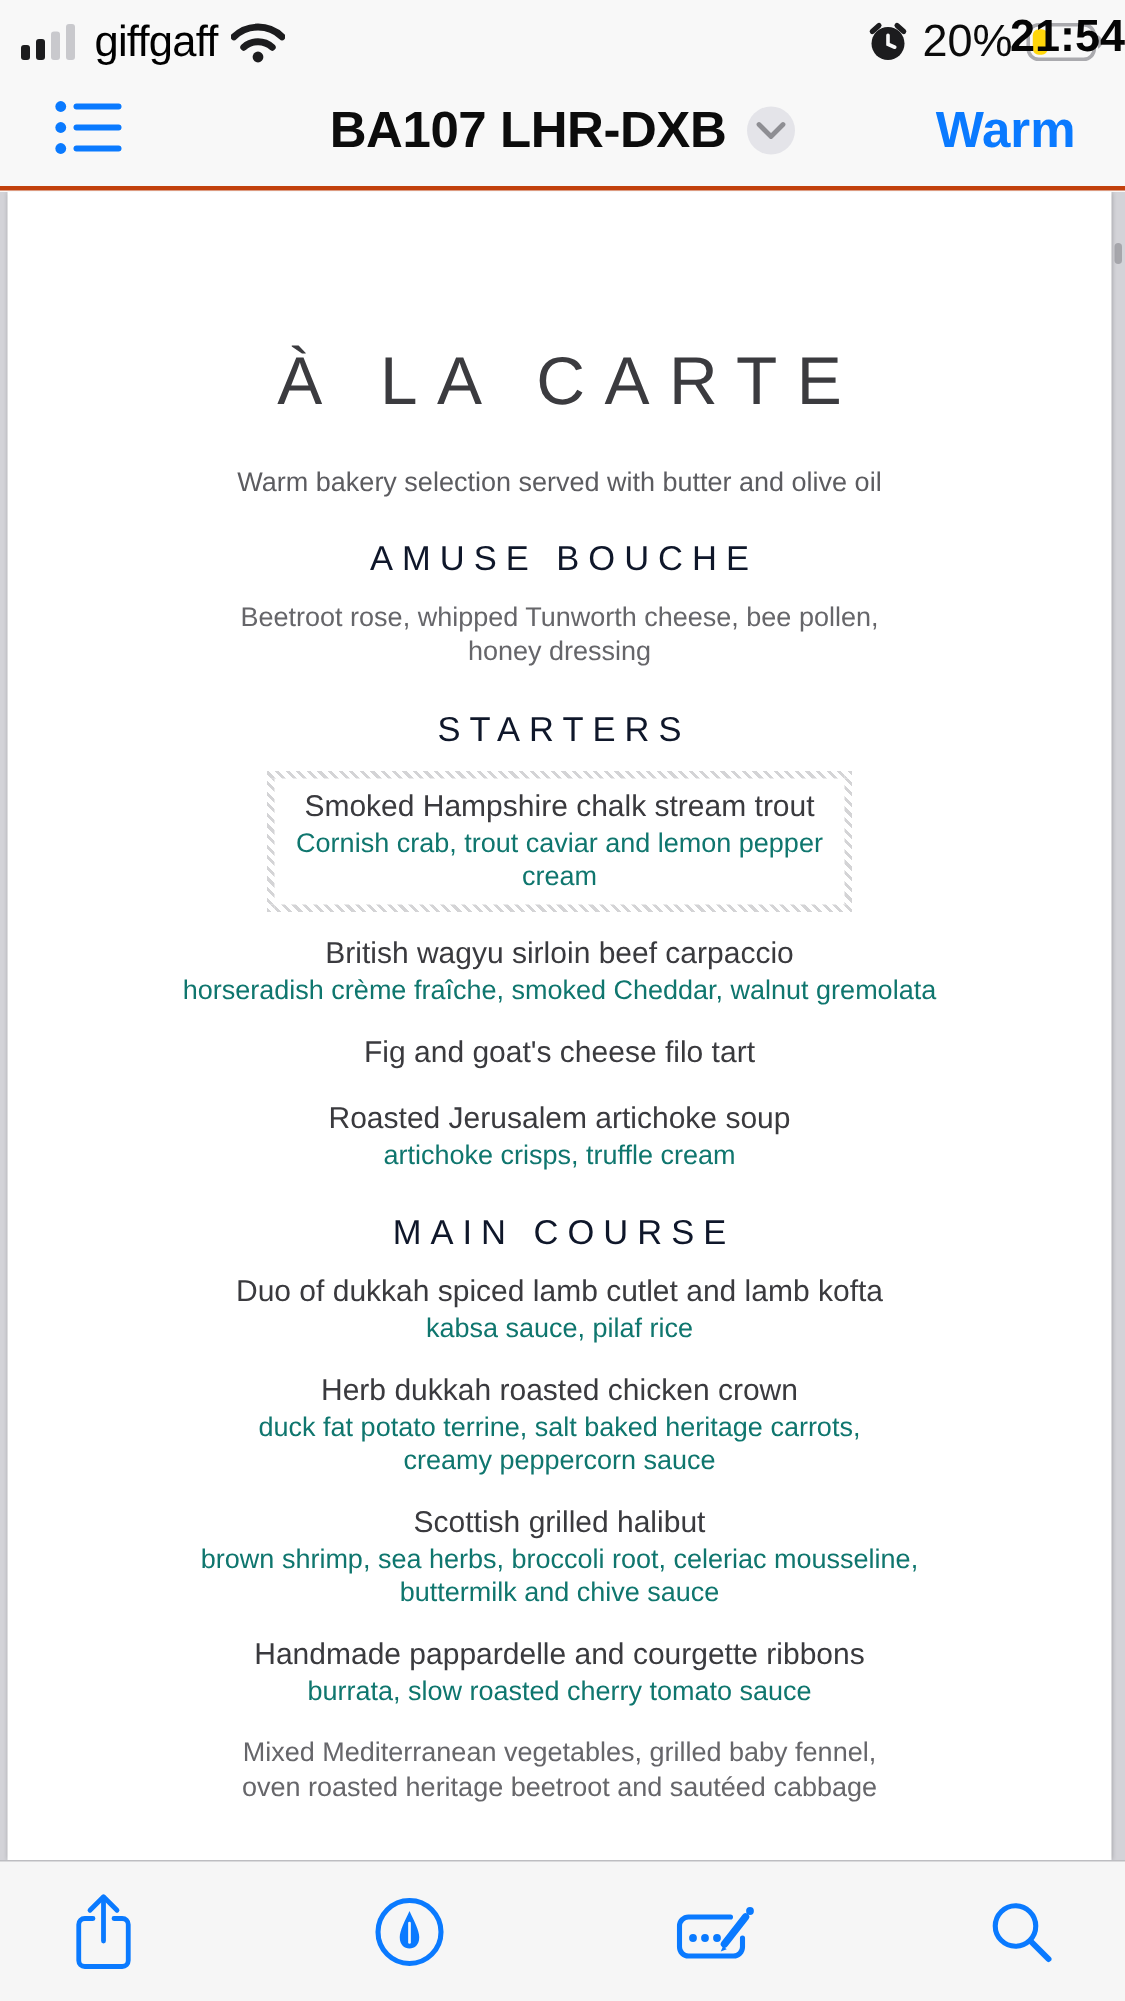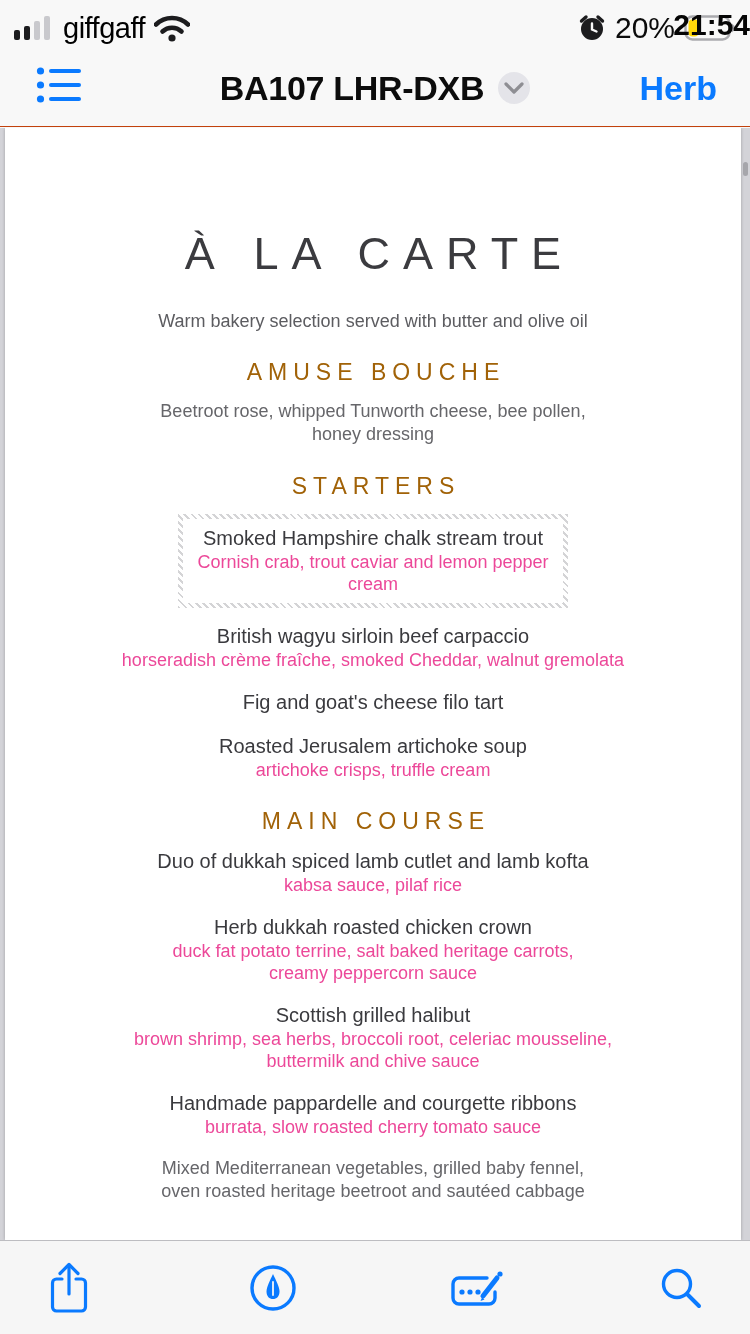--- a/index.html
+++ b/index.html
@@ -18,21 +18,21 @@
   .status-left,.status-right{display:flex;align-items:center;gap:9px;}
   .carrier{font-size:29px;color:#000000;letter-spacing:-.5px;}
   .status-time{
     position:absolute;left:0;right:0;text-align:right;top:8px;
     font-size:30px;font-weight:700;color:#050505;pointer-events:none;padding-left:24px;
   }
   .battery-pct{font-size:30px;color:#0b0b0b;}
   
   .nav-bar{
     position:absolute;top:50px;left:0;right:0;height:77px;background:#f8f8f8;
-    border-bottom:1px solid #c2410c;display:flex;align-items:center;z-index:5;
+    border-bottom:3px solid #c2410c;display:flex;align-items:center;z-index:5;
     box-sizing:border-box;
   }
   .nav-left{position:absolute;left:36px;top:14px;}
   .nav-title-group{
     position:absolute;left:0;right:0;display:flex;align-items:center;
     justify-content:center;gap:14px;pointer-events:none;
   }
   .nav-title{font-size:34px;font-weight:700;color:#0c0c0c;letter-spacing:-.3px;}
   .chev-circle{
     width:32px;height:32px;border-radius:50%;background:#e4e4e9;
@@ -58,25 +58,25 @@
   
   .menu-title{
     margin-top:100px;font-size:45px;font-weight:400;letter-spacing:13px;
     color:#3b3b3f;text-indent:13px;
   }
   .menu-intro{
     margin-top:30px;font-size:18px;line-height:22px;color:#5c5c60;
   }
   .menu-heading{
     margin-top:27px;margin-bottom:14px;font-size:23px;letter-spacing:6px;
-    color:#a16207;text-indent:6px;font-weight:400;
+    color:#0f172a;text-indent:6px;font-weight:400;
   }
   .menu-item{margin:0 auto 19px auto;max-width:560px;}
   .item-name{font-size:20px;line-height:25px;color:#3a3a3e;font-weight:500;}
-  .item-desc{font-size:18px;line-height:22px;color:#ec4899;white-space:pre-line;}
+  .item-desc{font-size:18px;line-height:22px;color:#0f766e;white-space:pre-line;}
   .section-desc{font-size:18px;line-height:23px;color:#66666a;white-space:pre-line;margin:0 auto 6px auto;text-align:center;}
   .highlight-box{
     width:368px;margin:2px auto 16px auto;padding:7px 6px 8px 6px;
     border:5px solid transparent;
     border-image:repeating-linear-gradient(45deg,#d4d4d6 0,#d4d4d6 2px,rgba(255,255,255,0) 2px,rgba(255,255,255,0) 5px) 5;
   }
   .highlight-box .menu-item,.highlight-box{margin-bottom:16px;}
   .highlight-box .inner{margin:0 auto;}
   
   .toolbar{
@@ -146,21 +146,21 @@
       </span>
     </div>
     <div class="nav-title-group">
       <span class="nav-title">BA107 LHR-DXB</span>
       <span class="chev-circle">
         <svg width="22" height="14" viewBox="0 0 22 14">
           <path d="M3 3 L11 11 L19 3" fill="none" stroke="#8e8e93" stroke-width="3.2" stroke-linecap="round" stroke-linejoin="round"></path>
         </svg>
       </span>
     </div>
-    <span class="nav-done">Herb</span>
+    <span class="nav-done">Warm</span>
   </div>
 
   <div class="doc-viewport">
     <div class="doc-page">
 
       <div class="menu-title">À LA CARTE</div>
       <div class="menu-intro">Warm bakery selection served with butter and olive oil</div>
 
       <div class="menu-heading">AMUSE BOUCHE</div>
       <div class="section-desc">Beetroot rose, whipped Tunworth cheese, bee pollen,

